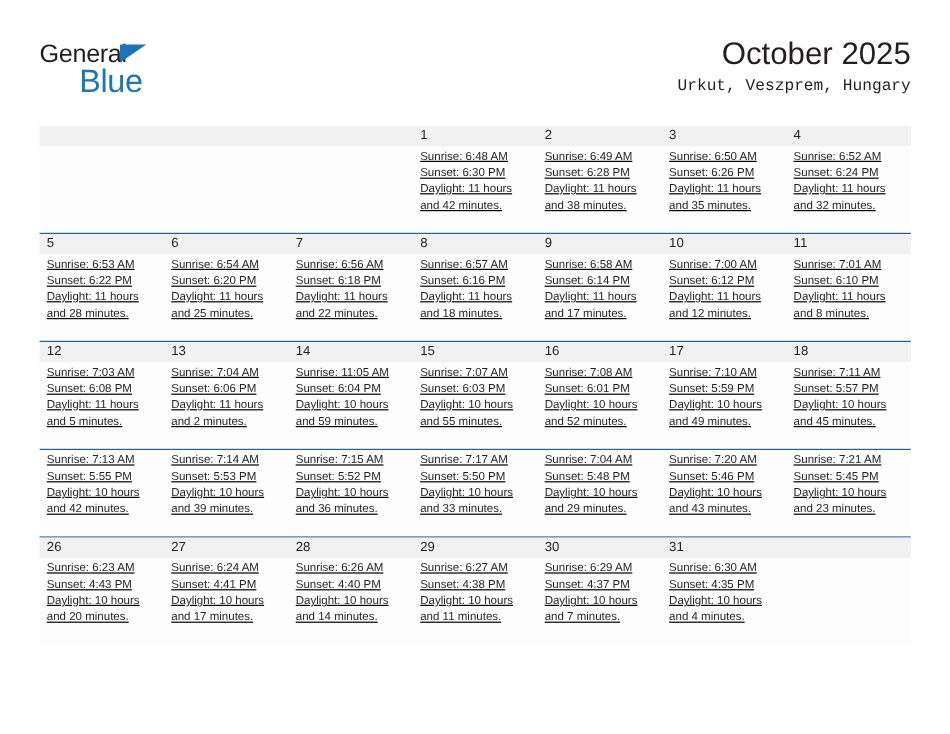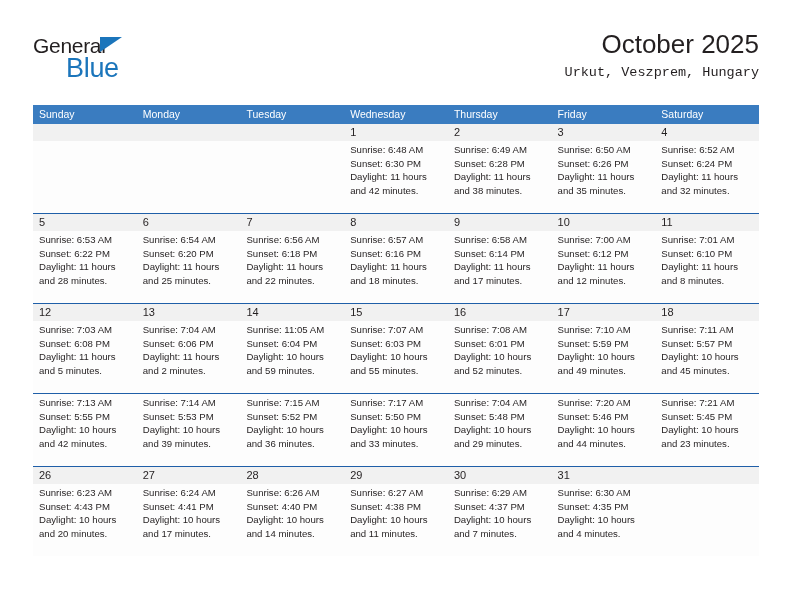--- a/index.html
+++ b/index.html
@@ -121,20 +121,21 @@
   }
   .week-numbers {
     display: flex;
     background: #f1f1f1;
     height: 17px;
   }
   .week-bodies {
     display: flex;
     background: #fdfdfd;
     height: 72px;
+    text-decoration: underline;
   }
   .daynum-cell {
     flex: 1 1 0;
     min-width: 0;
     font-size: 11px;
     line-height: 17px;
     padding-left: 6px;
     box-sizing: border-box;
     color: #231f20;
   }
@@ -165,29 +166,20 @@
     </div>
 
     <div class="title-block">
       <div class="cal-title">October 2025</div>
       <div class="cal-subtitle">Urkut, Veszprem, Hungary</div>
     </div>
 
   </div>
 
   <div class="calendar">
-    <div class="weekday-row" id="weekday-row">
-        <div class="weekday-cell">Sunday</div>
-        <div class="weekday-cell">Monday</div>
-        <div class="weekday-cell">Tuesday</div>
-        <div class="weekday-cell">Wednesday</div>
-        <div class="weekday-cell">Thursday</div>
-        <div class="weekday-cell">Friday</div>
-        <div class="weekday-cell">Saturday</div>
-      </div>
     <div id="weeks-container">
         <div class="week">
           <div class="week-numbers">
             <div class="daynum-cell"></div>
             <div class="daynum-cell"></div>
             <div class="daynum-cell"></div>
             <div class="daynum-cell">1</div>
             <div class="daynum-cell">2</div>
             <div class="daynum-cell">3</div>
             <div class="daynum-cell">4</div>
@@ -361,21 +353,21 @@
             <div class="body-cell">
               <div class="body-line">Sunrise: 7:04 AM</div>
               <div class="body-line">Sunset: 5:48 PM</div>
               <div class="body-line">Daylight: 10 hours</div>
               <div class="body-line">and 29 minutes.</div>
             </div>
             <div class="body-cell">
               <div class="body-line">Sunrise: 7:20 AM</div>
               <div class="body-line">Sunset: 5:46 PM</div>
               <div class="body-line">Daylight: 10 hours</div>
-              <div class="body-line">and 44 minutes.</div>
+              <div class="body-line">and 43 minutes.</div>
             </div>
             <div class="body-cell">
               <div class="body-line">Sunrise: 7:21 AM</div>
               <div class="body-line">Sunset: 5:45 PM</div>
               <div class="body-line">Daylight: 10 hours</div>
               <div class="body-line">and 23 minutes.</div>
             </div>
           </div>
         </div>
         <div class="week">

